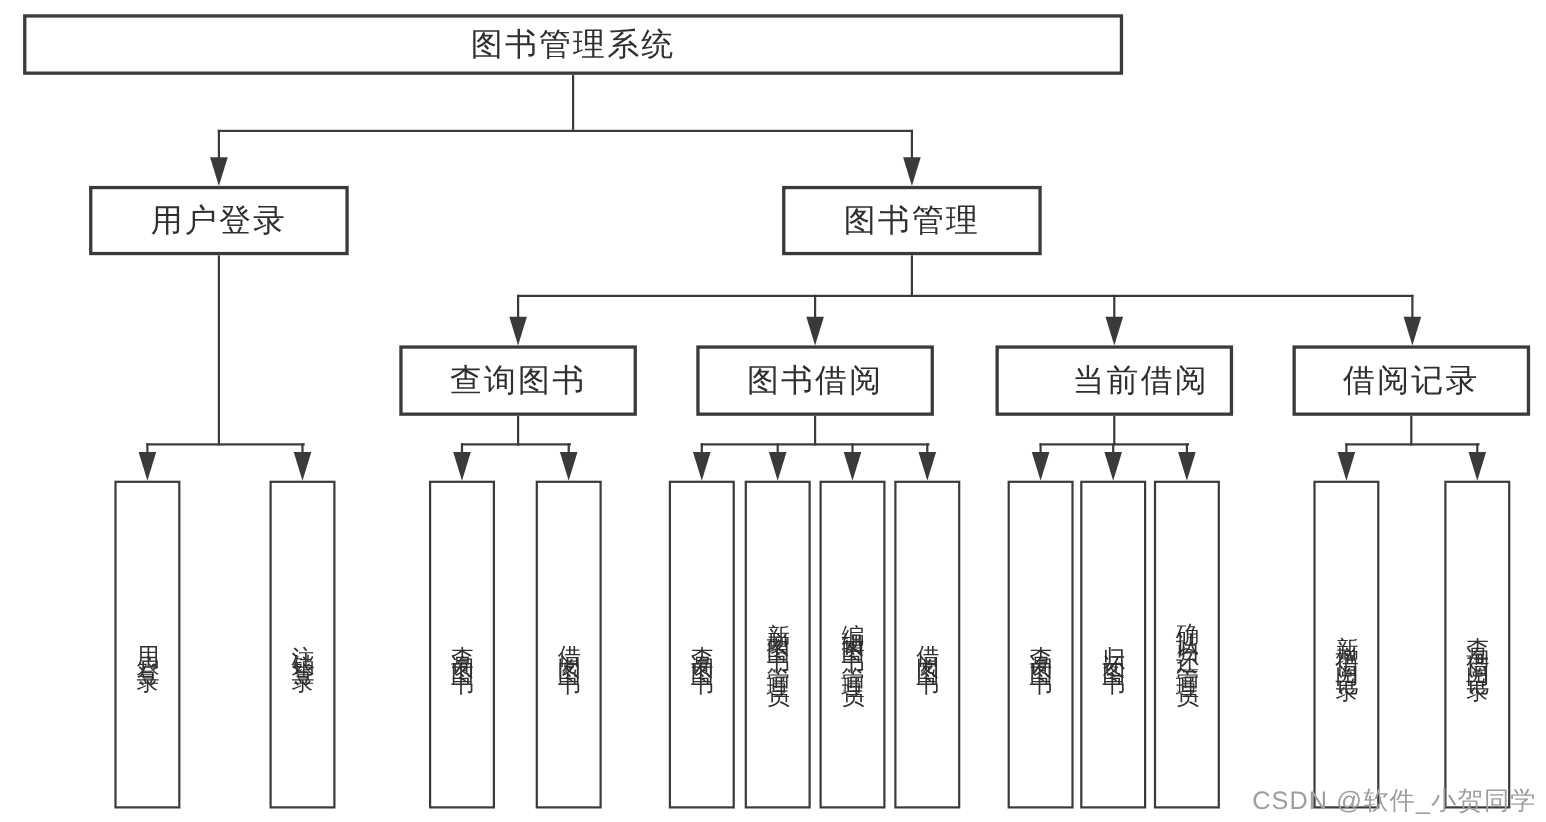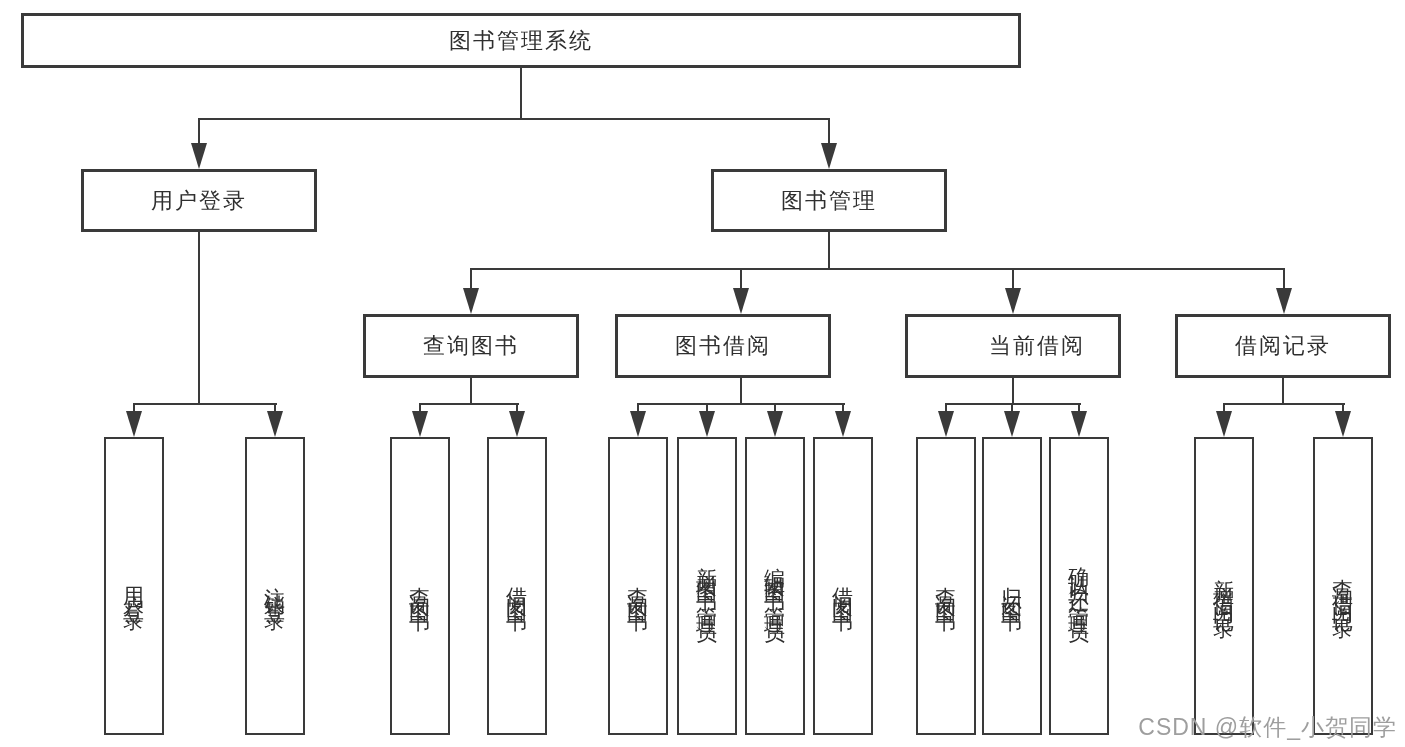--- a/index.html
+++ b/index.html
@@ -11,21 +11,21 @@
   html,body { margin:0; padding:0; background:#fff; }
   .canvas {
     position:relative; width:1405px; height:747px; background:var(--box-bg);
     font-family:"Liberation Sans","DejaVu Sans",sans-serif; color:var(--text);
     overflow:hidden;
   }
   .box {
     position:absolute; box-sizing:border-box;
     border:3px solid var(--line); background:var(--box-bg);
     display:flex; align-items:center; justify-content:center;
-    font-size:22px; letter-spacing:2px; white-space:nowrap; z-index:2;
+    font-size:29px; letter-spacing:2px; white-space:nowrap; z-index:2;
   }
   .leaf {
     border-width:2px;
     writing-mode:vertical-rl; text-orientation:mixed;
     font-size:21px; letter-spacing:8px; line-height:1;
     white-space:normal;
   }
   .vline { position:absolute; width:2px; background:var(--line); z-index:1; }
   .hline { position:absolute; height:2px; background:var(--line); z-index:1; }
   .arrow {
@@ -52,21 +52,21 @@
   </div>
 
   <div class="box" style="left:711px;top:169px;width:236px;height:63px;">
     <span>图书管理</span>
   </div>
 
   <div class="box" style="left:363px;top:314px;width:216px;height:64px;">
     <span>查询图书</span>
   </div>
 
-  <div class="box" style="left:615px;top:314px;width:216px;height:64px;">
+  <div class="box" style="left:633px;top:314px;width:216px;height:64px;">
     <span>图书借阅</span>
   </div>
 
   <div class="box" style="left:905px;top:314px;width:216px;height:64px;padding-left:48px;">
     <span>当前借阅</span>
   </div>
 
   <div class="box" style="left:1175px;top:314px;width:216px;height:64px;">
     <span>借阅记录</span>
   </div>

